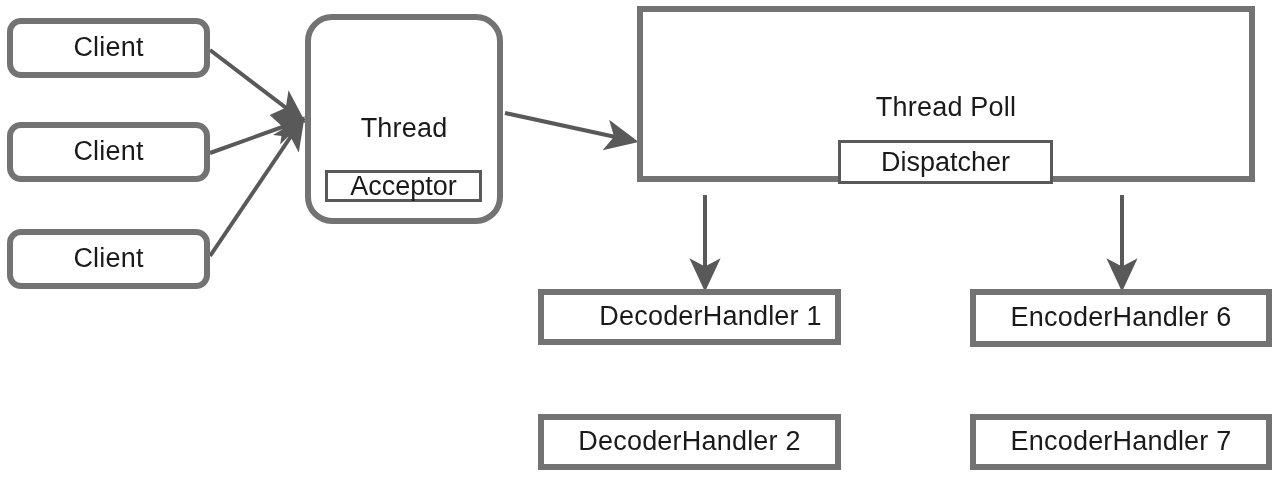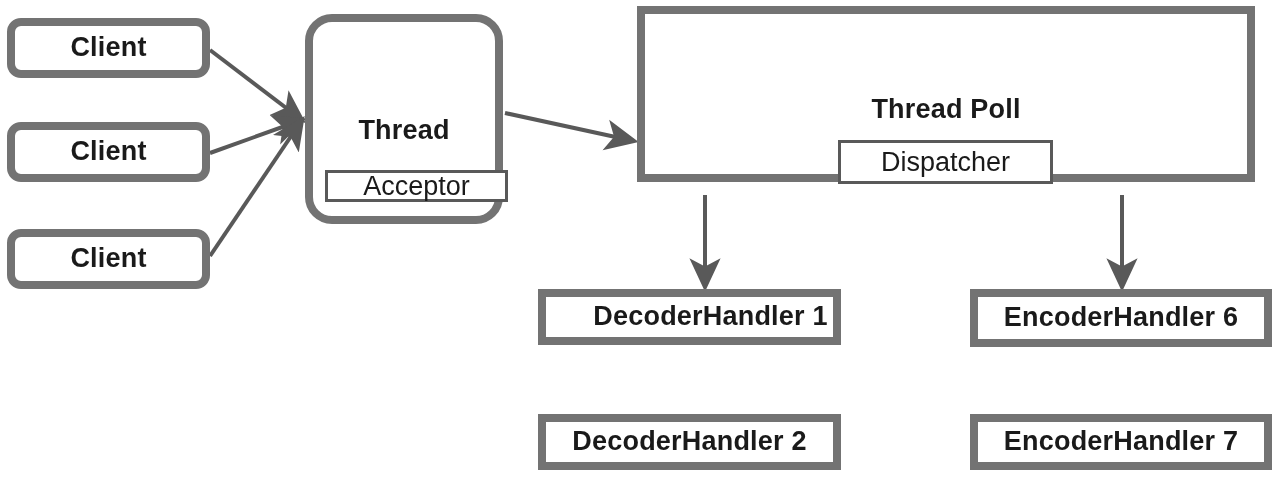--- a/index.html
+++ b/index.html
@@ -22,30 +22,29 @@
     left: 0;
     top: 0;
     width: 1282px;
     height: 480px;
     pointer-events: none;
   }
   .node {
     position: absolute;
     box-sizing: border-box;
     background: #ffffff;
-    border: 8px solid #737373;
+    border: 6px solid #737373;
     display: flex;
     align-items: center;
     justify-content: center;
     color: #1a1a1a;
     font-size: 27px;
     line-height: 1.1;
     letter-spacing: 0.2px;
     white-space: nowrap;
-    font-weight: bold;
   }
   .node.rounded {
     border-radius: 14px;
   }
   .node.container {
     display: block;
     background: transparent;
   }
   .container-title {
     position: absolute;
@@ -96,21 +95,21 @@
   <div class="node rounded" style="left: 7px; top: 122px; width: 203px; height: 60px;">
     <span>Client</span>
   </div>
   <div class="node rounded" style="left: 7px; top: 229px; width: 203px; height: 60px;">
     <span>Client</span>
   </div>
 
   <div class="node container" style="left: 305px; top: 14px; width: 198px; height: 210px; border-radius: 27px;">
     <div class="container-title" style="top: 94px;">Thread</div>
   </div>
-  <div class="inner-box" style="left: 325px; top: 170px; width: 183px; height: 32px;">
+  <div class="inner-box" style="left: 325px; top: 170px; width: 157px; height: 32px;">
     <span>Acceptor</span>
   </div>
 
   <div class="node container" style="left: 637px; top: 6px; width: 618px; height: 176px;">
     <div class="container-title" style="top: 81px;">Thread Poll</div>
   </div>
   <div class="inner-box" style="left: 838px; top: 140px; width: 215px; height: 44px;">
     <span>Dispatcher</span>
   </div>
 

